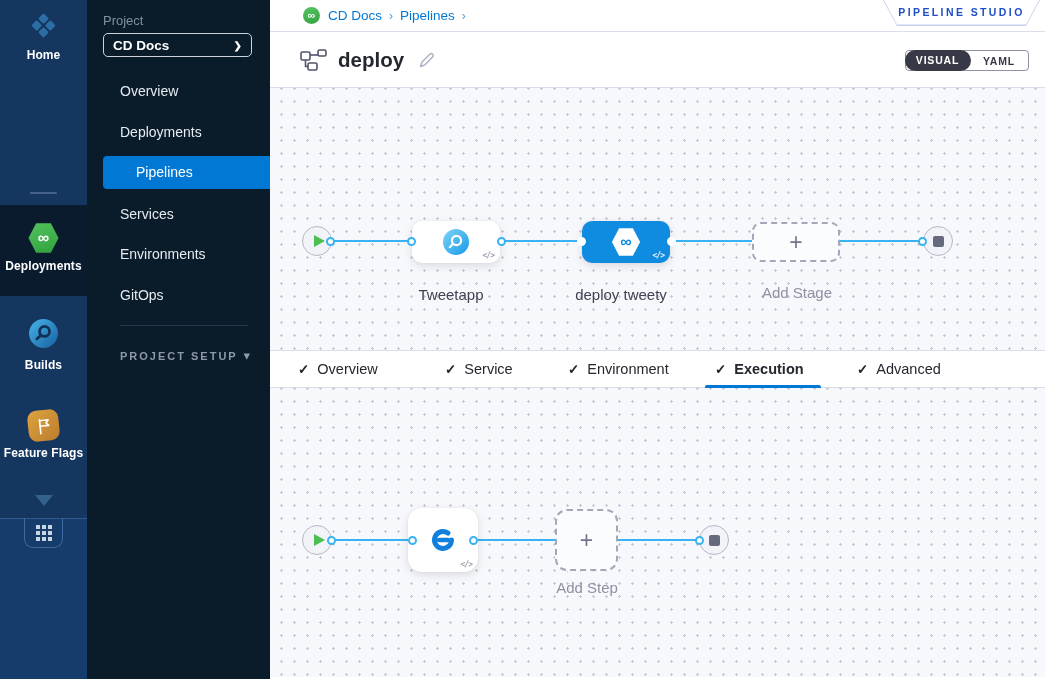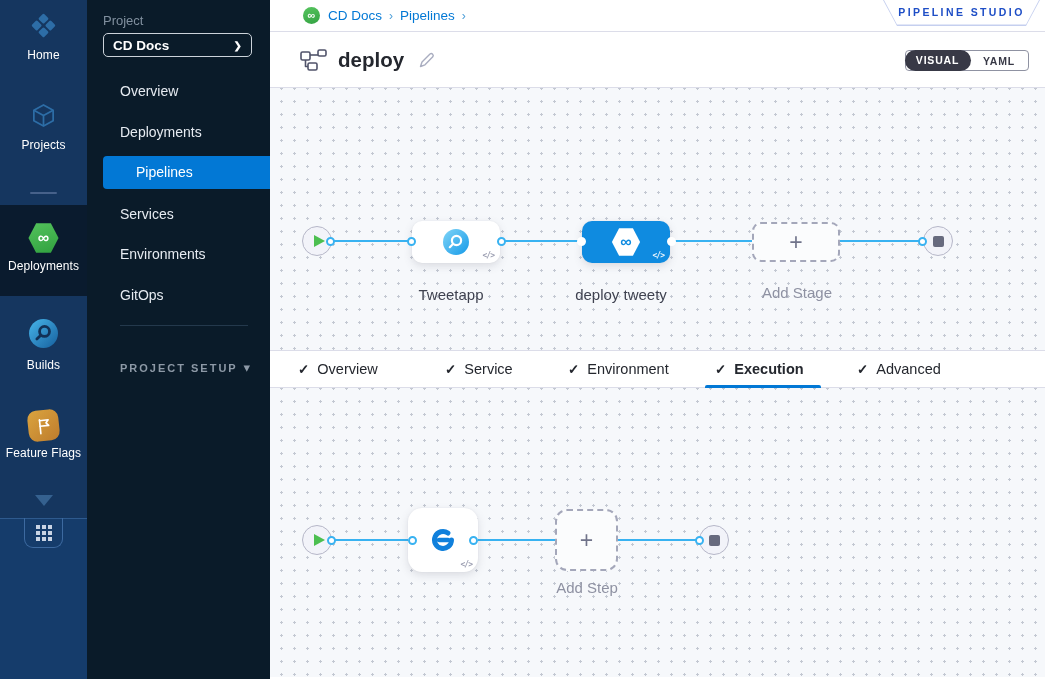--- a/index.html
+++ b/index.html
@@ -2,42 +2,42 @@
 <html><head>
 <meta charset="utf-8">
 <style>
   * { margin:0; padding:0; box-sizing:border-box; }
   html,body { width:1045px; height:679px; overflow:hidden; font-family:"Liberation Sans", sans-serif; background:#fff; }
   .app { position:relative; width:1045px; height:679px; }
 
   
   .rail { position:absolute; left:0; top:0; width:87px; height:100%; background:#15365f; z-index:5; }
   .rail-item { position:absolute; left:0; width:87px; text-align:center; }
-  .rail-label { display:block; color:#fff; font-size:12px; font-weight:normal; margin-top:5px; letter-spacing:.1px; }
+  .rail-label { display:block; color:#fff; font-size:12px; font-weight:bold; margin-top:5px; letter-spacing:.1px; }
   .rail-icon { display:inline-flex; align-items:center; justify-content:center; }
   .rail-divider { position:absolute; top:192px; left:30px; width:27px; height:2px; background:#46618a; border-radius:2px; }
   .rail-module-active { position:absolute; top:205px; left:0; width:87px; height:91px; background:#0a1b2e; }
   .hexagon { width:32px; height:32px; background:linear-gradient(160deg,#55c45d,#2f9f3e); clip-path:polygon(27% 4%,73% 4%,97% 50%,73% 96%,27% 96%,3% 50%); display:flex; align-items:center; justify-content:center; color:#fff; font-size:16px; font-weight:bold; }
   .squircle { width:31px; height:31px; border-radius:9px; background:linear-gradient(140deg,#dba43f,#bd7c2d); transform:rotate(-6deg); display:flex; align-items:center; justify-content:center; }
   .rail-chevron { position:absolute; top:495px; left:35px; width:0; height:0; border-left:9px solid transparent; border-right:9px solid transparent; border-top:11px solid #35618f; }
   .rail-bottom { position:absolute; top:518px; left:0; width:87px; height:161px; background:#153c6b; border-top:1px solid #2e5a8e; }
   .grid-tab { position:absolute; top:-1px; left:24px; width:39px; height:30px; border:1px solid #3d6aa0; border-top:none; border-radius:0 0 9px 9px; display:flex; align-items:center; justify-content:center; }
   .grid-icon { display:grid; grid-template-columns:repeat(3,4px); grid-gap:2px; }
   .grid-icon span { width:4px; height:4px; background:#c9d4e4; }
 
   
   .sidebar { position:absolute; left:87px; top:0; width:183px; height:100%; background:#0a1b29; z-index:4; }
   .project-label { position:absolute; left:16px; top:13px; color:#81909f; font-size:13px; }
   .project-select { position:absolute; left:16px; top:33px; width:149px; height:24px; border:1.5px solid #ccd3da; border-radius:5px; display:flex; align-items:center; justify-content:space-between; padding:0 9px; color:#fff; font-size:13.5px; font-weight:bold; cursor:pointer; }
   .project-select .chev { font-size:10px; font-weight:bold; color:#fff; }
   .side-item { position:absolute; left:0; width:183px; height:33px; line-height:33px; padding-left:33px; color:#e6ebf1; font-size:14px; cursor:pointer; }
   .side-item.active { left:16px; width:167px; background:#0278d5; color:#fff; border-radius:4px 0 0 4px; }
   .side-item.active .label-pad { margin-left:-16px; padding-left:16px; }
   .side-divider { position:absolute; left:33px; top:325px; width:128px; height:1px; background:#24394c; }
-  .setup-row { position:absolute; left:33px; top:360px; width:130px; display:flex; align-items:center; justify-content:space-between; color:#8d99a6; cursor:pointer; }
+  .setup-row { position:absolute; left:33px; top:348px; width:130px; display:flex; align-items:center; justify-content:space-between; color:#8d99a6; cursor:pointer; }
   .setup-row .t { font-size:11px; font-weight:bold; letter-spacing:2px; }
   .setup-row .c { font-size:13px; }
 
   
   .main { position:absolute; left:270px; top:0; width:775px; height:679px; background:#fff; }
   .row-breadcrumb { position:relative; height:32px; border-bottom:1px solid #dcdde9; display:flex; align-items:center; padding-left:33px; background:#fff; }
   .bc-cd-icon { width:17px; height:17px; border-radius:50%; background:linear-gradient(160deg,#57c55f,#33a242); color:#fff; font-size:11px; font-weight:bold; display:flex; align-items:center; justify-content:center; margin-right:8px; line-height:1; }
   .bc-link { color:#0278d5; font-size:13.5px; cursor:pointer; }
   .bc-sep { color:#4e9fd8; font-size:12px; margin:0 7px; }
   .studio-badge { position:absolute; right:5px; top:0; width:157px; height:26px; clip-path:polygon(0 0,100% 0,calc(100% - 14px) 100%,14px 100%); background:#c5cfef; z-index:6; }
@@ -91,30 +91,20 @@
         <svg width="27" height="27" viewBox="0 0 28 28">
             <g transform="rotate(45 14 14)" fill="#2d6da6">
               <rect x="5" y="5" width="8" height="8" rx="1.5"></rect>
               <rect x="15" y="5" width="8" height="8" rx="1.5"></rect>
               <rect x="5" y="15" width="8" height="8" rx="1.5"></rect>
               <rect x="15" y="15" width="8" height="8" rx="1.5"></rect>
             </g>
           </svg>
       </span>
       <span class="rail-label">Home</span>
-    </div>
-    <div class="rail-item" style="top:102px">
-      <span class="rail-icon">
-        <svg width="27" height="27" viewBox="0 0 28 28" fill="none" stroke="#2d6da6" stroke-width="1.8" stroke-linejoin="round">
-            <path d="M14 3 L24 8.5 V19.5 L14 25 L4 19.5 V8.5 Z"></path>
-            <path d="M4 8.5 L14 14 L24 8.5"></path>
-            <path d="M14 14 V25"></path>
-          </svg>
-      </span>
-      <span class="rail-label">Projects</span>
     </div>
     <div class="rail-divider"></div>
     <div class="rail-module-active">
       <div class="rail-item" style="top:17px;position:relative">
         <span class="rail-icon">
           <span class="hexagon">
               <span>∞</span>
             </span>
         </span>
         <span class="rail-label">Deployments</span>

